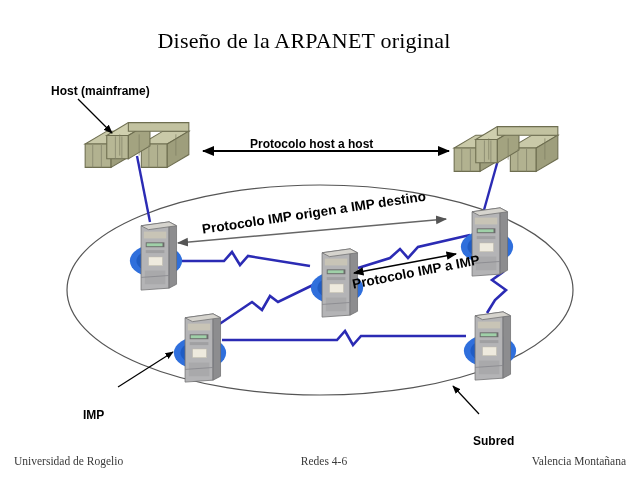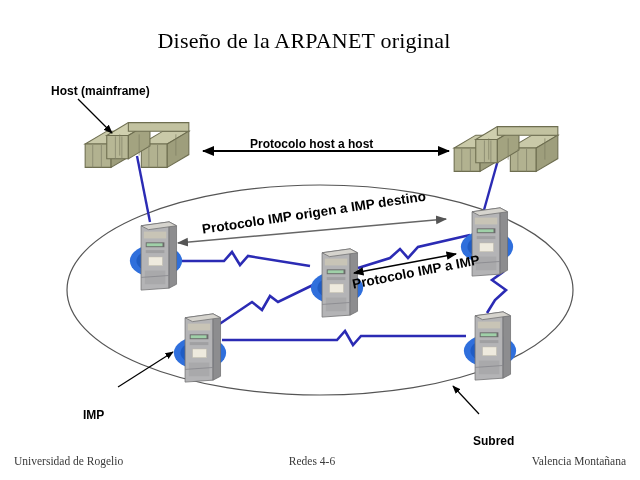--- a/index.html
+++ b/index.html
@@ -59,21 +59,21 @@
   
   .footer {
     position: absolute;
     bottom: 13px;
     font-family: "Liberation Serif", serif;
     font-size: 11.5px;
     color: #3a3a3a;
     white-space: nowrap;
   }
   .footer-left   { left: 14px;  }
-  .footer-center { left: 0; width: 624px; text-align: center; }
+  .footer-center { left: 12px; width: 624px; text-align: center; }
   .footer-right  { right: 14px; }
 
   
   svg.stage {
     position: absolute;
     left: 0; top: 0;
     width: 640px; height: 480px;
   }
 </style>
 </head>

